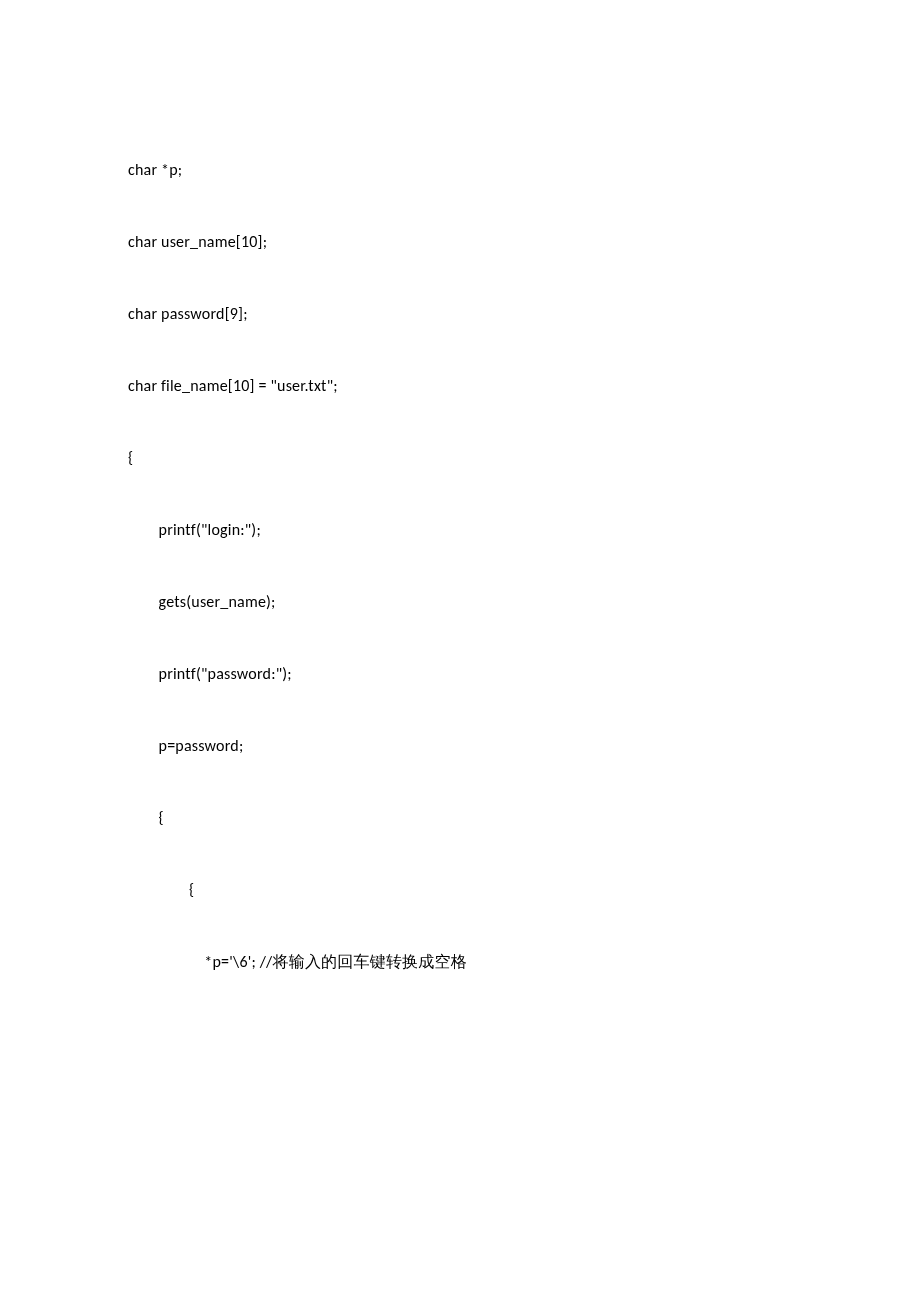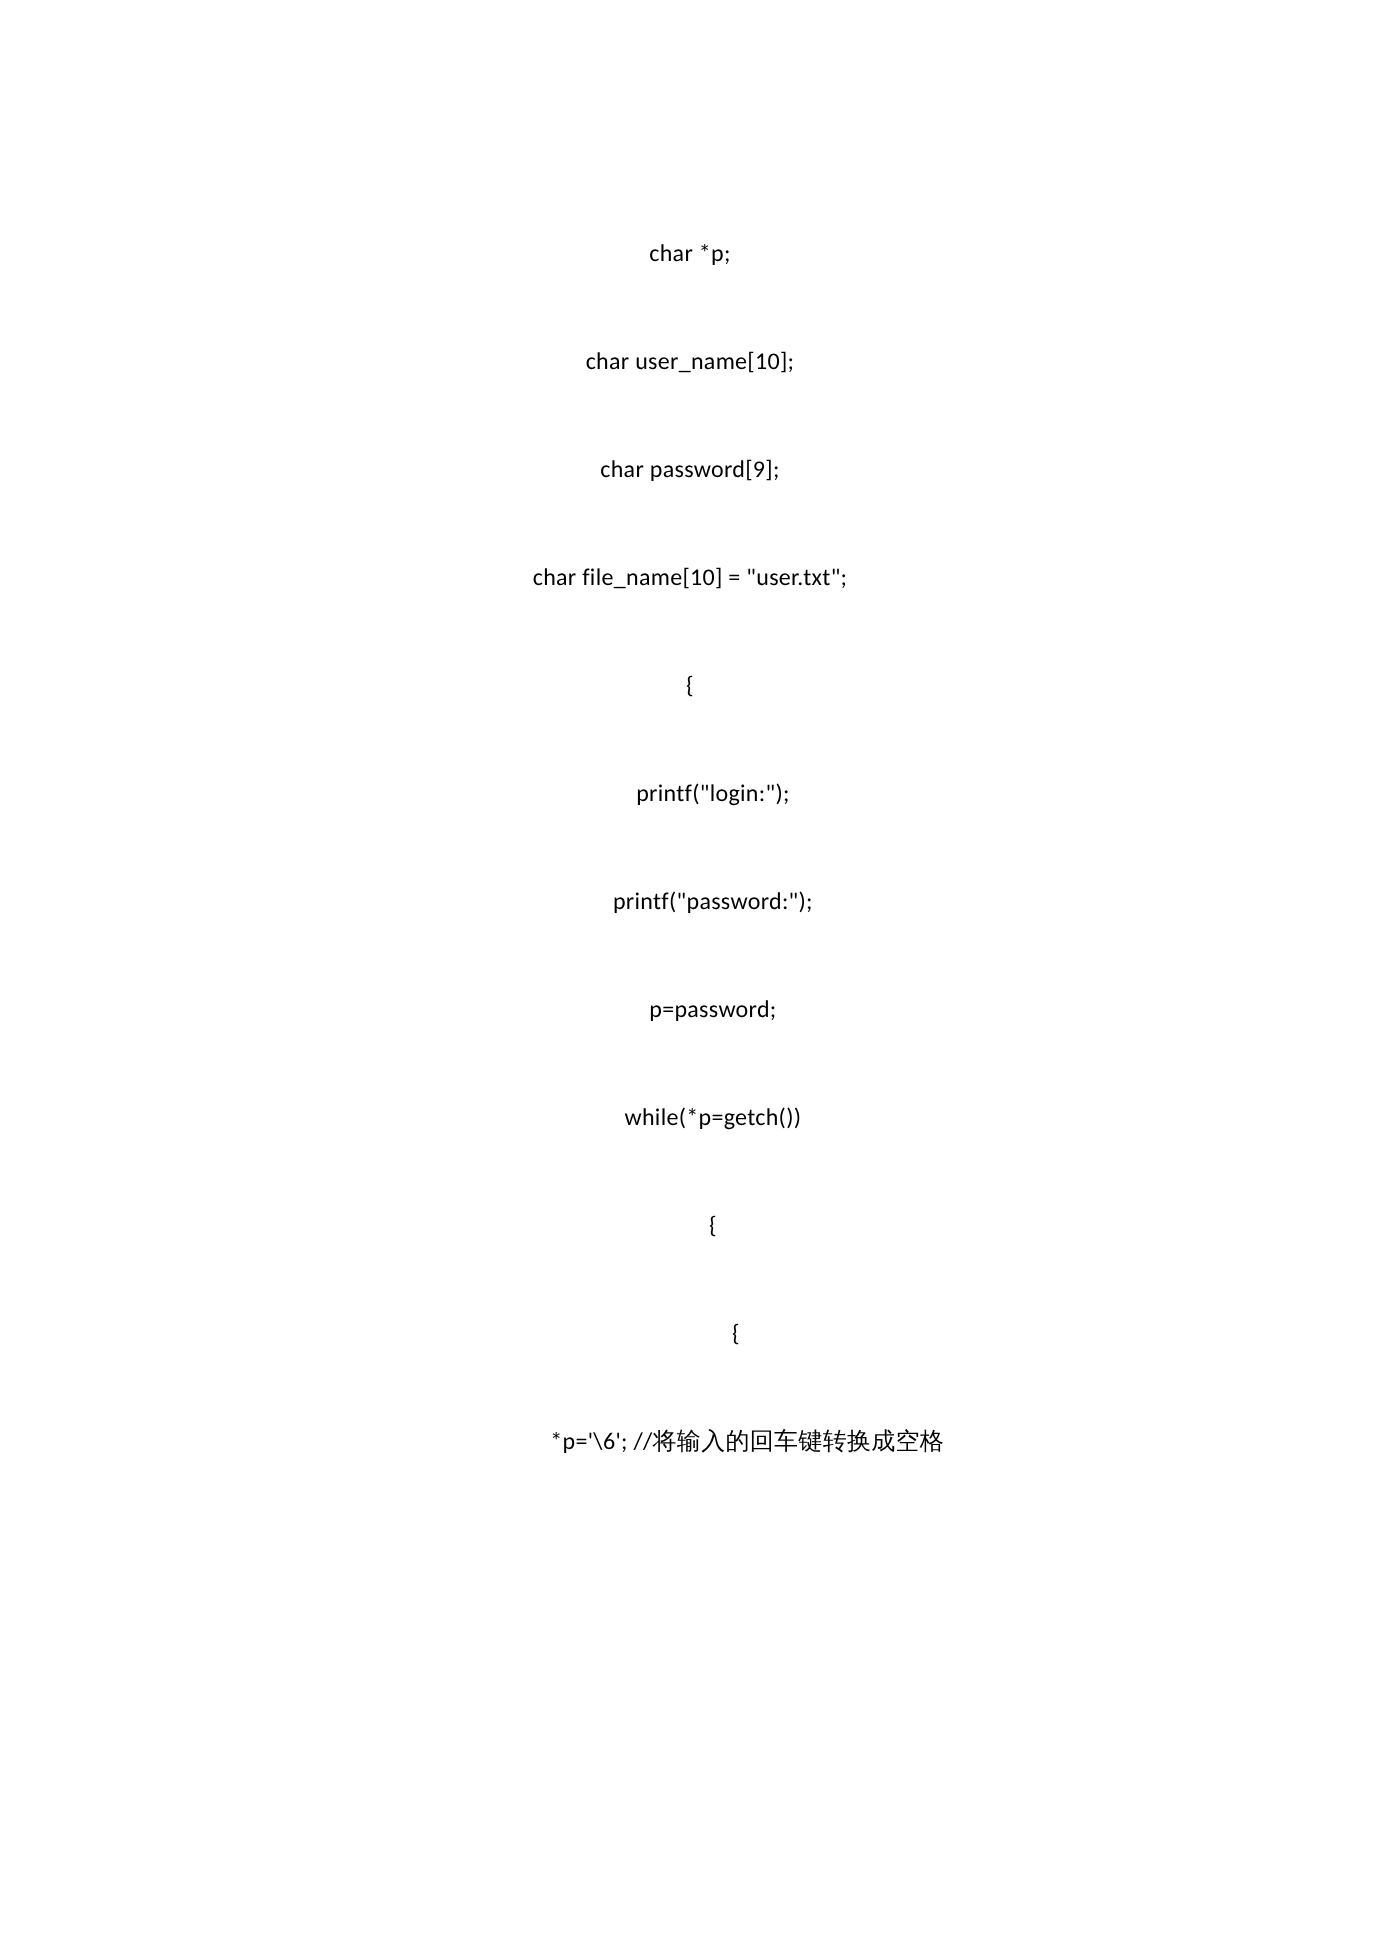--- a/index.html
+++ b/index.html
@@ -10,21 +10,20 @@
     font-size: 16px;
     color: #000000;
     line-height: 1.5;
   }
   .page {
     width: 920px;
     height: 1302px;
     padding: 110px 128px 0 128px;
     box-sizing: border-box;
     position: relative;
-    text-align: center;
   }
   .code {
     white-space: pre;
     font-family: Calibri, "Segoe UI", Arial, sans-serif;
     letter-spacing: 0.2px;
   }
   .line {
     display: block;
     min-height: 24px;
   }
@@ -33,23 +32,23 @@
 <body>
 
 <div class="page">
   <div class="code">
     <span class="line">char *p;</span>
     <span class="line">char user_name[10];</span>
     <span class="line">char password[9];</span>
     <span class="line">char file_name[10] = "user.txt";</span>
     <span class="line">{</span>
     <span class="line">        printf("login:");</span>
+    <span class="line">        gets(user_name);</span>
     <span class="line">        printf("password:");</span>
     <span class="line">        p=password;</span>
-    <span class="line">        while(*p=getch())</span>
     <span class="line">        {</span>
     <span class="line">                {</span>
     <span class="line">                    *p='\6'; //将输入的回车键转换成空格</span>
     
     
     
     
     
     
     

